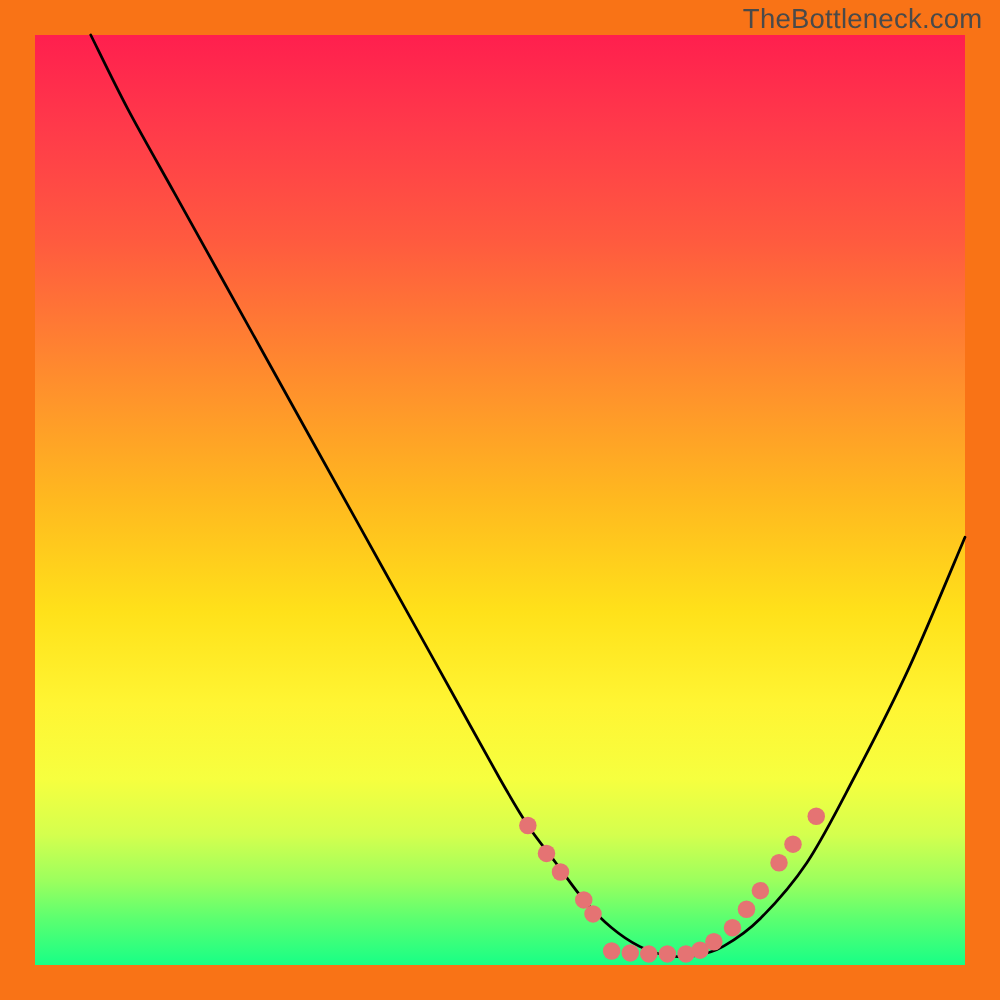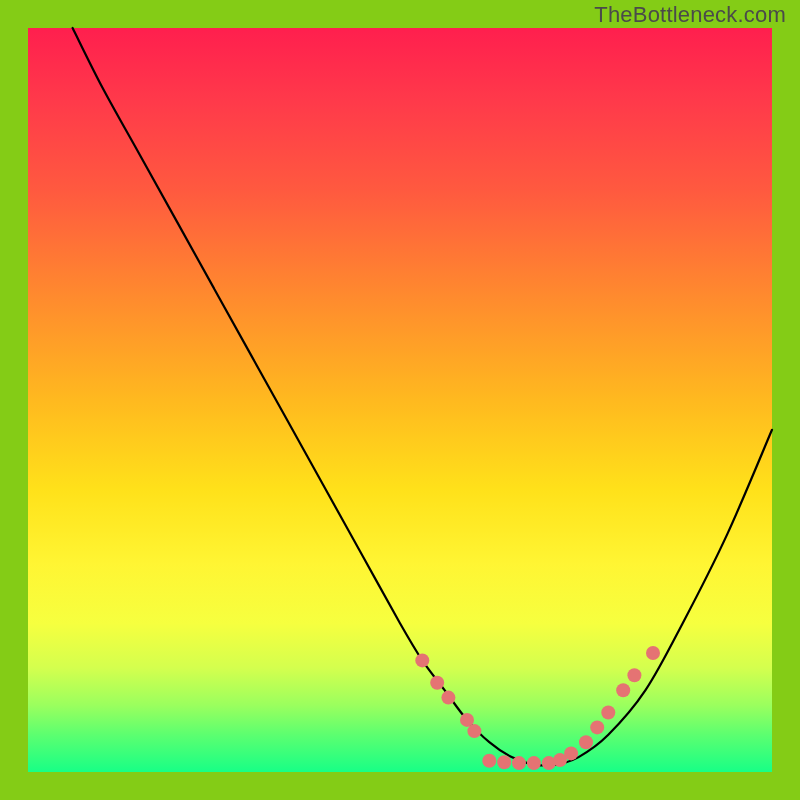--- a/index.html
+++ b/index.html
@@ -10,21 +10,21 @@
     background: #000;
     overflow: hidden;
     font-family: Arial, Helvetica, sans-serif;
   }
   .frame {
     position: absolute;
     left: 0;
     top: 0;
     width: 800px;
     height: 800px;
-    background: #84cc16;
+    background: #f97316;
   }
   .watermark {
     position: absolute;
     top: 2px;
     right: 14px;
     color: #4a4a4a;
     font-size: 22px;
     font-weight: 500;
     letter-spacing: 0.2px;
     user-select: none;

